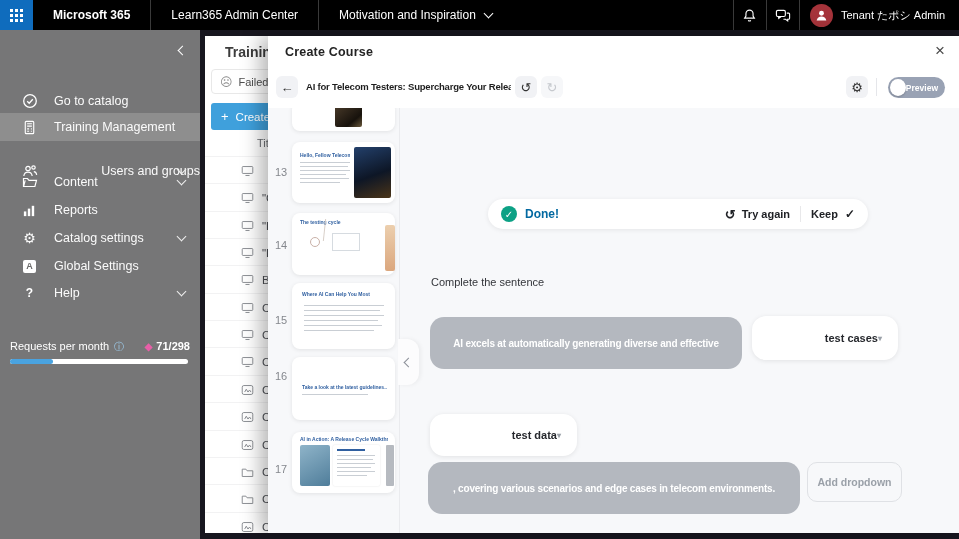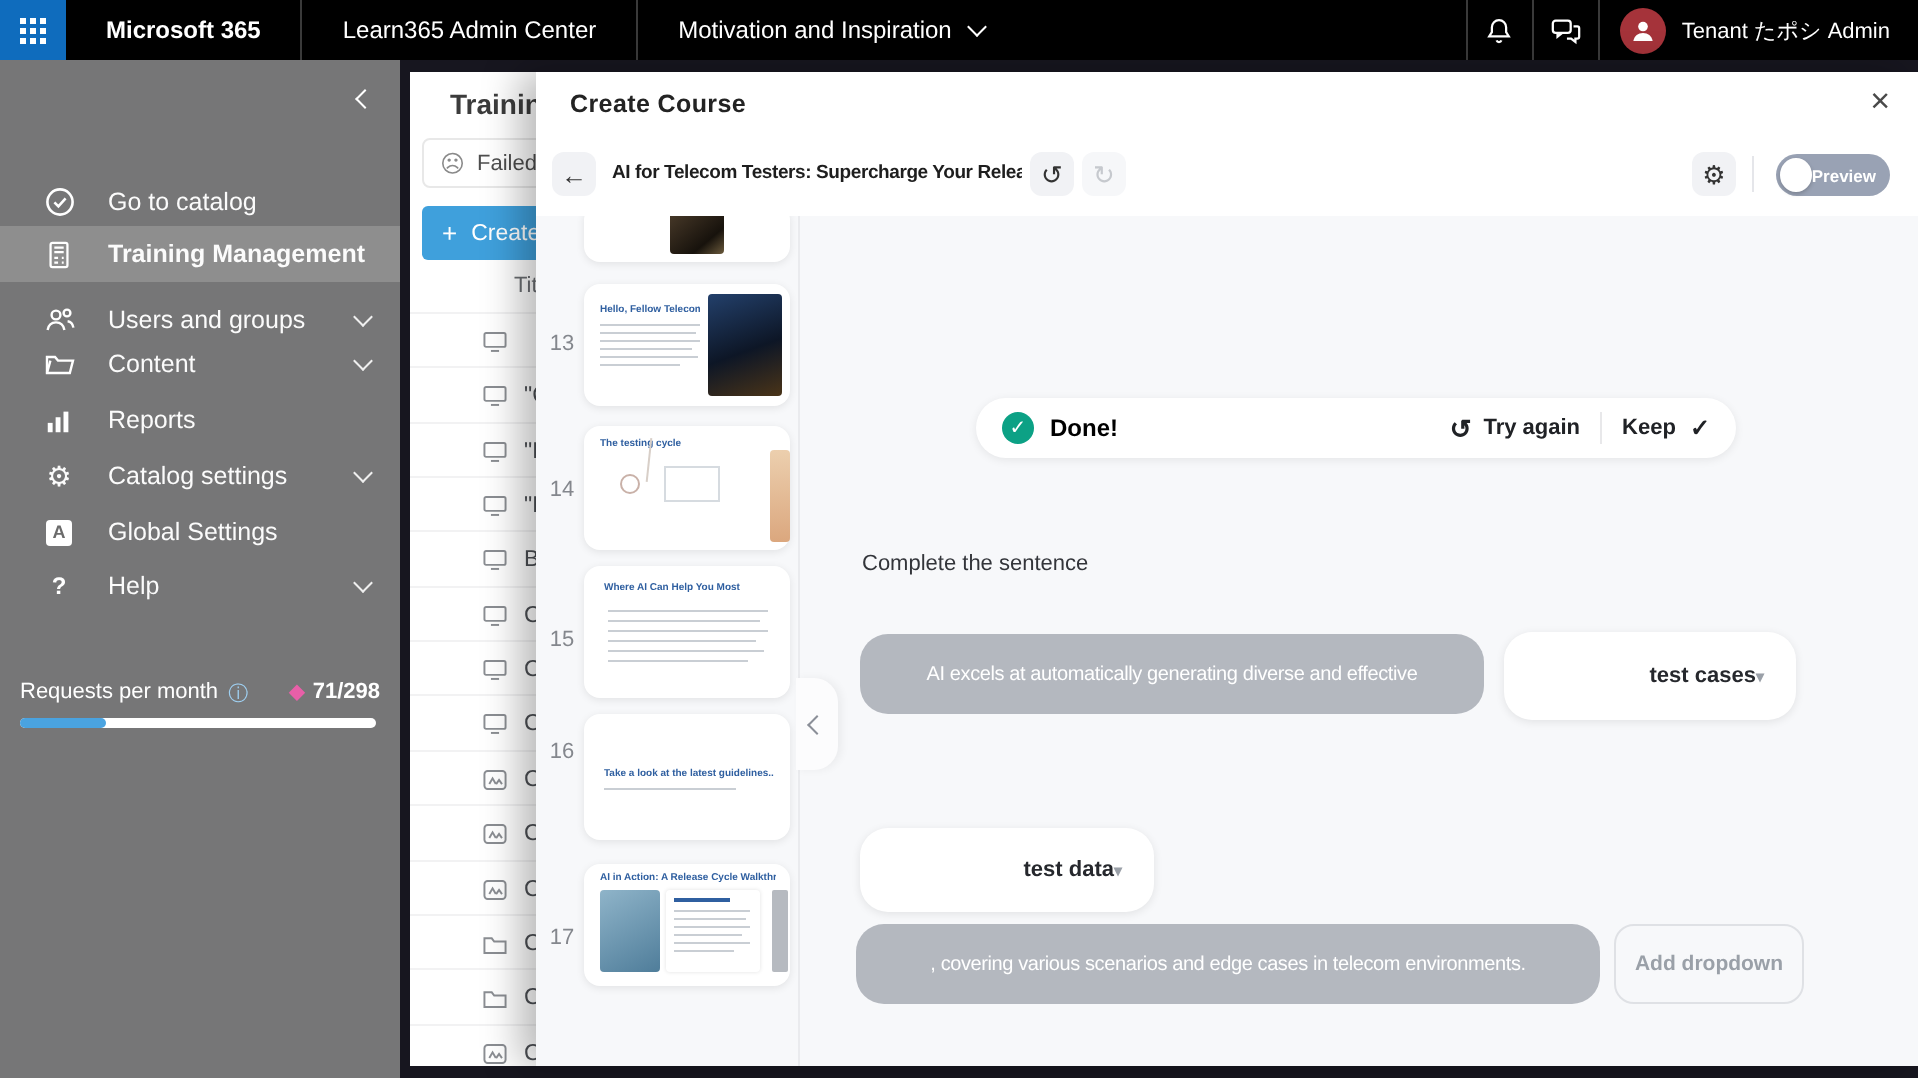--- a/index.html
+++ b/index.html
@@ -15,21 +15,21 @@
   .tb-ic{width:32px;height:30px;display:grid;place-items:center;}
   .avatar{width:23px;height:23px;border-radius:50%;background:#a5333a;display:grid;place-items:center;margin:0 8px 0 10px;}
   .chv{display:inline-block;width:6px;height:6px;border-right:1.4px solid currentColor;border-bottom:1.4px solid currentColor;}
   .chv.down{transform:rotate(45deg);margin-top:-3px;}
   .chv.left{transform:rotate(135deg);}
   
   .sidebar{position:absolute;left:0;top:30px;width:200px;height:509px;background:#767677;color:#fff;}
   .sb-collapse{position:absolute;right:14px;top:10px;color:#fff;cursor:pointer;}
   .sb-item{position:absolute;left:0;width:200px;height:28px;display:flex;align-items:center;font-size:12.5px;color:#fbfbfb;cursor:pointer;}
   .sb-item .ic{width:17px;display:flex;justify-content:center;margin-left:21px;margin-right:16px;}
-  .sb-item.active{background:#8e8e8e;font-weight:bold;}
+  .sb-item.active{background:#8e8e8e;}
   .sb-chevr{position:absolute;right:15px;color:#efefef;}
   .gsq{width:13px;height:13px;background:#fff;color:#6b6b6b;font-size:9px;font-weight:700;display:grid;place-items:center;border-radius:2px;}
   .qmark{font-size:12px;font-weight:700;color:#fff;}
   .ai-title{position:absolute;left:0;top:281px;height:26px;display:flex;align-items:center;font-size:13px;font-weight:700;}
   .ai-title .ic{width:18px;margin-left:8px;margin-right:6px;display:flex;justify-content:center;}
   .ai-req{position:absolute;left:10px;right:10px;top:310px;height:16px;display:flex;align-items:flex-start;font-size:11px;color:#fff;}
   .ai-info{color:#9fd0f2;font-size:10px;margin-left:5px;}
   .ai-count{margin-left:auto;display:flex;align-items:center;gap:4px;font-size:11px;font-weight:700;}
   .gem{color:#e85fa8;font-size:10px;}
   .ai-bar{position:absolute;left:10px;top:329px;width:178px;height:5px;border-radius:3px;background:#fff;}
@@ -67,27 +67,27 @@
   .sketch-head{position:absolute;left:18px;top:24px;width:8px;height:8px;border:1px solid #c9b1a8;border-radius:50%;}
   .sketch-box{position:absolute;left:40px;top:20px;width:26px;height:16px;border:1px solid #d6dbe0;}
   .sketch-tower{position:absolute;left:32px;top:6px;width:1px;height:22px;background:#d8cfc8;transform:rotate(6deg);}
   .c17-photo{position:absolute;left:8px;top:13px;width:30px;height:41px;border-radius:2px;background:linear-gradient(150deg,#8fb4c9,#4f7d9a);}
   .c17-box{position:absolute;left:41px;top:13px;width:47px;height:41px;background:#fff;border-radius:2px;box-shadow:0 0 2px rgba(0,0,0,.12);}
   .c17-sliver{position:absolute;right:1px;top:13px;width:8px;height:41px;border-radius:1px;background:#b6bac0;}
   .cp-img{position:absolute;left:43px;top:3px;width:27px;height:22px;border-radius:2px;background:linear-gradient(140deg,#4a3b2a,#17120c 70%,#6b5a3c);}
   
   .done{position:absolute;left:220px;top:91px;width:380px;height:30px;border-radius:15px;background:#fff;box-shadow:0 1px 5px rgba(0,0,0,.08);display:flex;align-items:center;padding:0 13px;box-sizing:border-box;}
   .done-ic{width:16px;height:16px;border-radius:50%;background:#0ca185;color:#fff;font-size:10px;display:grid;place-items:center;margin-right:8px;}
-  .done-label{font-size:12px;font-weight:700;color:#000000;}
+  .done-label{font-size:12px;font-weight:700;color:#0369a1;}
   .done-right{margin-left:auto;display:flex;align-items:center;font-size:11px;font-weight:700;color:#202226;}
   .refresh{font-size:13px;margin-right:6px;}
   .vdiv{width:1px;height:16px;background:#e8e8ea;margin:0 10px;}
   .keepchk{font-size:12px;margin-left:7px;}
   .prompt{position:absolute;left:163px;top:168px;font-size:11px;color:#33353a;}
-  .seg{position:absolute;height:40px;border-radius:14px;background:#b4b8bf;color:#fff;font-weight:400;font-size:10px;letter-spacing:-.2px;display:flex;align-items:center;justify-content:center;white-space:nowrap;overflow:hidden;padding:0 0;box-sizing:border-box;}
+  .seg{position:absolute;height:52px;border-radius:14px;background:#b4b8bf;color:#fff;font-weight:700;font-size:10px;letter-spacing:-.2px;display:flex;align-items:center;justify-content:center;white-space:nowrap;overflow:hidden;padding:0 0;box-sizing:border-box;}
   .seg1{left:162px;top:209px;width:312px;}
   .seg2{left:162px;top:256px;width:420px;}
   .seg3{left:160px;top:354px;width:372px;}
   .dd{position:absolute;height:44px;border-radius:14px;background:#fff;box-shadow:0 1px 5px rgba(0,0,0,.09);display:flex;align-items:center;justify-content:flex-end;font-size:11px;font-weight:700;color:#26282d;padding:0 16px 0 22px;box-sizing:border-box;cursor:pointer;}
   .dd1{left:484px;top:208px;width:146px;}
   .dd2{left:162px;top:306px;width:147px;height:42px;}
   .caret{color:#9aa0a8;font-size:8px;}
   .addd{position:absolute;left:539px;top:354px;width:95px;height:40px;border:1px solid #dfe1e5;border-radius:10px;color:#9aa0a8;font-weight:700;font-size:10.5px;display:grid;place-items:center;box-sizing:border-box;cursor:pointer;}
 </style>
 </head>
@@ -158,21 +158,21 @@
     </div>
     <div class="sb-item active" style="top:83px;">
       <span class="ic">
           <svg width="15" height="15" viewBox="0 0 16 16" fill="none" stroke="#fff" stroke-width="1.2">
             <rect x="3.5" y="1.5" width="9" height="13" rx="1"></rect>
             <path d="M5.5 4h5M5.5 6.5h5M5.5 9.5h2M5.5 12h2M9.5 9.5h1M9.5 12h1"></path>
           </svg>
         </span>
       <span>Training Management</span>
     </div>
-    <div class="sb-item" style="top:116px;">
+    <div class="sb-item" style="top:127px;justify-content:space-between;">
       <span class="ic">
           <svg width="16" height="16" viewBox="0 0 16 16" fill="none" stroke="#fff" stroke-width="1.2">
             <circle cx="6" cy="5.5" r="2.2"></circle>
             <path d="M1.8 13c.4-2.4 2-3.8 4.2-3.8s3.8 1.4 4.2 3.8"></path>
             <circle cx="11.5" cy="4.5" r="1.7"></circle>
             <path d="M11.8 8.6c1.6.2 2.6 1.4 2.9 3.2"></path>
           </svg>
         </span>
       <span>Users and groups</span>
       <span class="sb-chevr chv down"></span>

